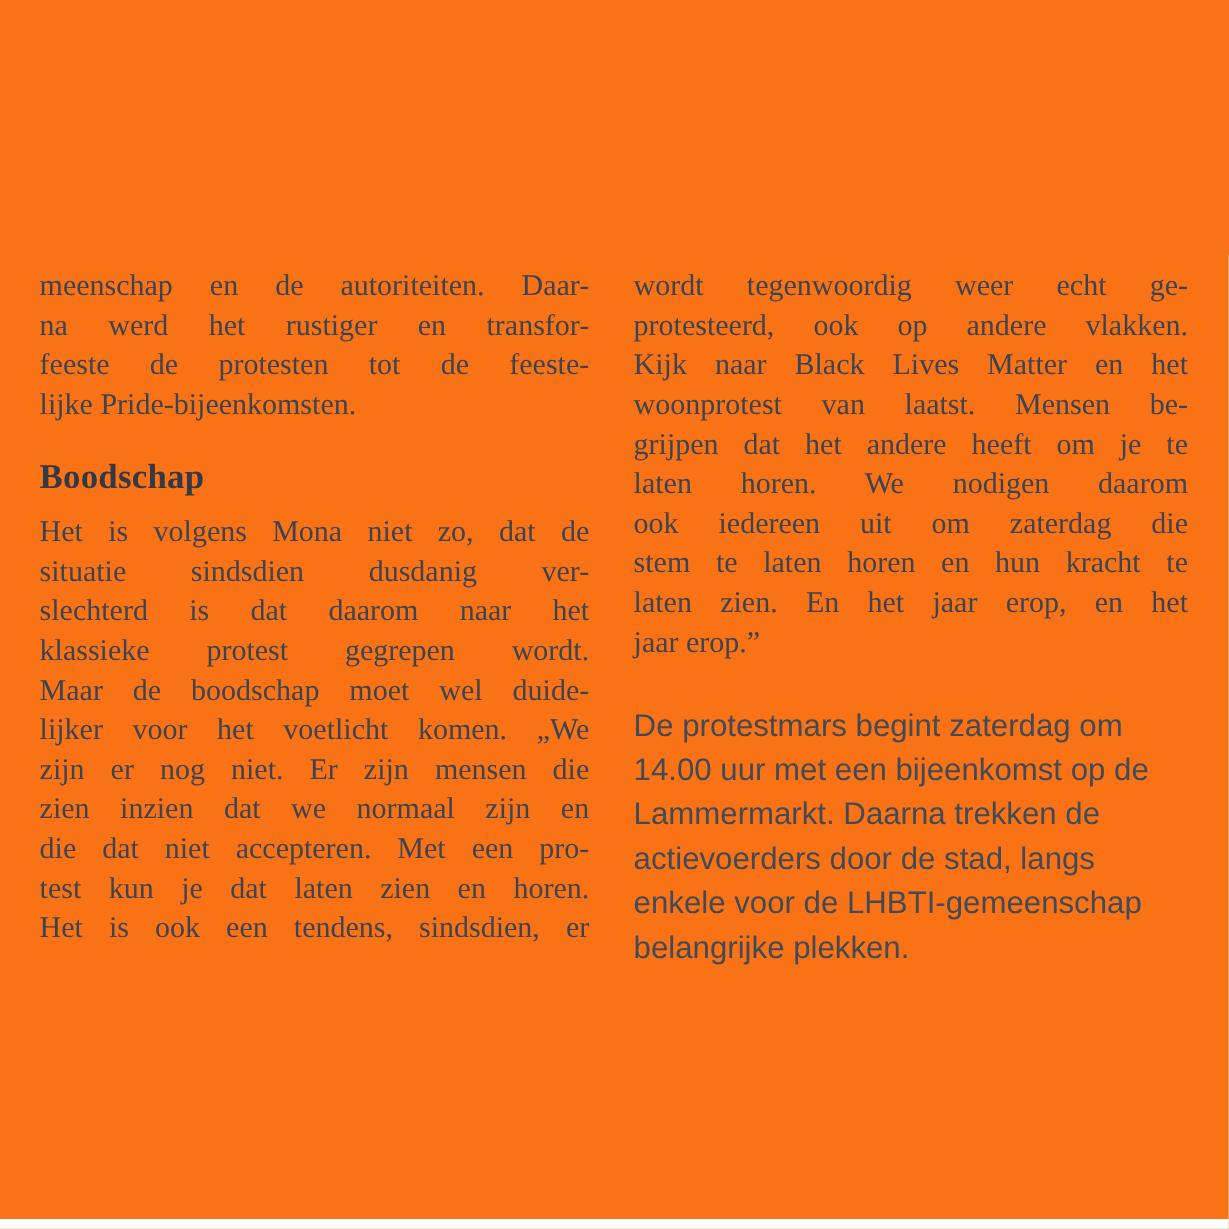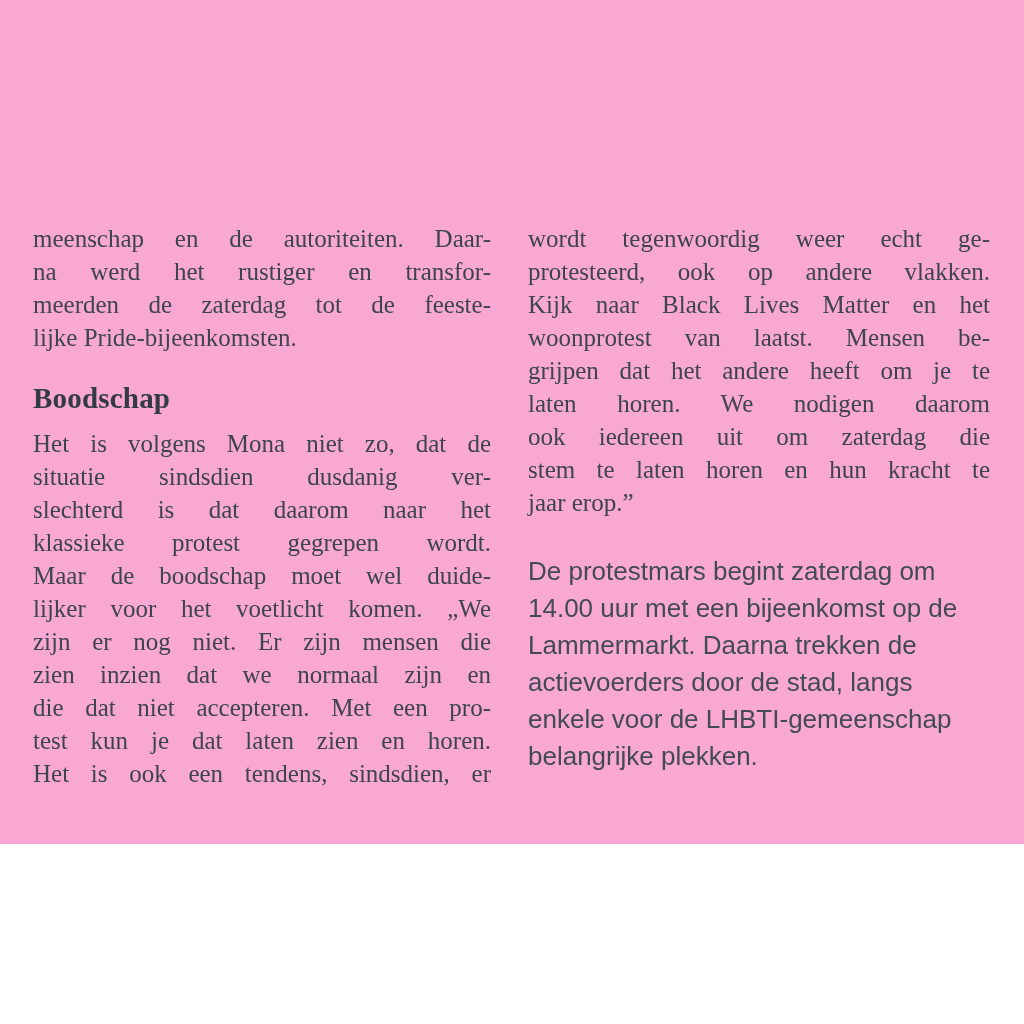--- a/index.html
+++ b/index.html
@@ -3,22 +3,22 @@
 <meta charset="utf-8">
 <style>
   html, body {
     margin: 0;
     padding: 0;
     background: #ffffff;
   }
   .page {
     position: relative;
     width: 1024px;
-    height: 844px;
-    background: #f9a8d4;
+    height: 1016px;
+    background: #f97316;
     overflow: hidden;
   }
   .column {
     position: absolute;
     top: 222px;
   }
   .column-left {
     left: 33px;
     width: 458px;
   }
@@ -65,21 +65,21 @@
 </style>
 </head>
 <body>
 
 <div class="page">
 
   <div class="column column-left">
     <div>
       <div class="serif-line">meenschap en de autoriteiten. Daar-</div>
       <div class="serif-line">na werd het rustiger en transfor-</div>
-      <div class="serif-line">meerden de zaterdag tot de feeste-</div>
+      <div class="serif-line">feeste de protesten tot de feeste-</div>
       <div class="serif-line last">lijke Pride-bijeenkomsten.</div>
     </div>
 
     <div class="section-heading">Boodschap</div>
 
     <div class="para-2">
       <div class="serif-line">Het is volgens Mona niet zo, dat de</div>
       <div class="serif-line">situatie sindsdien dusdanig ver-</div>
       <div class="serif-line">slechterd is dat daarom naar het</div>
       <div class="serif-line">klassieke protest gegrepen wordt.</div>
@@ -96,20 +96,21 @@
   <div class="column column-right">
     <div>
       <div class="serif-line">wordt tegenwoordig weer echt ge-</div>
       <div class="serif-line">protesteerd, ook op andere vlakken.</div>
       <div class="serif-line">Kijk naar Black Lives Matter en het</div>
       <div class="serif-line">woonprotest van laatst. Mensen be-</div>
       <div class="serif-line">grijpen dat het andere heeft om je te</div>
       <div class="serif-line">laten horen. We nodigen daarom</div>
       <div class="serif-line">ook iedereen uit om zaterdag die</div>
       <div class="serif-line">stem te laten horen en hun kracht te</div>
+      <div class="serif-line">laten zien. En het jaar erop, en het</div>
       <div class="serif-line last">jaar erop.”</div>
     </div>
 
     <div class="sans-para">
       <div class="sans-line">De protestmars begint zaterdag om</div>
       <div class="sans-line">14.00 uur met een bijeenkomst op de</div>
       <div class="sans-line">Lammermarkt. Daarna trekken de</div>
       <div class="sans-line">actievoerders door de stad, langs</div>
       <div class="sans-line">enkele voor de LHBTI-gemeenschap</div>
       <div class="sans-line">belangrijke plekken.</div>

